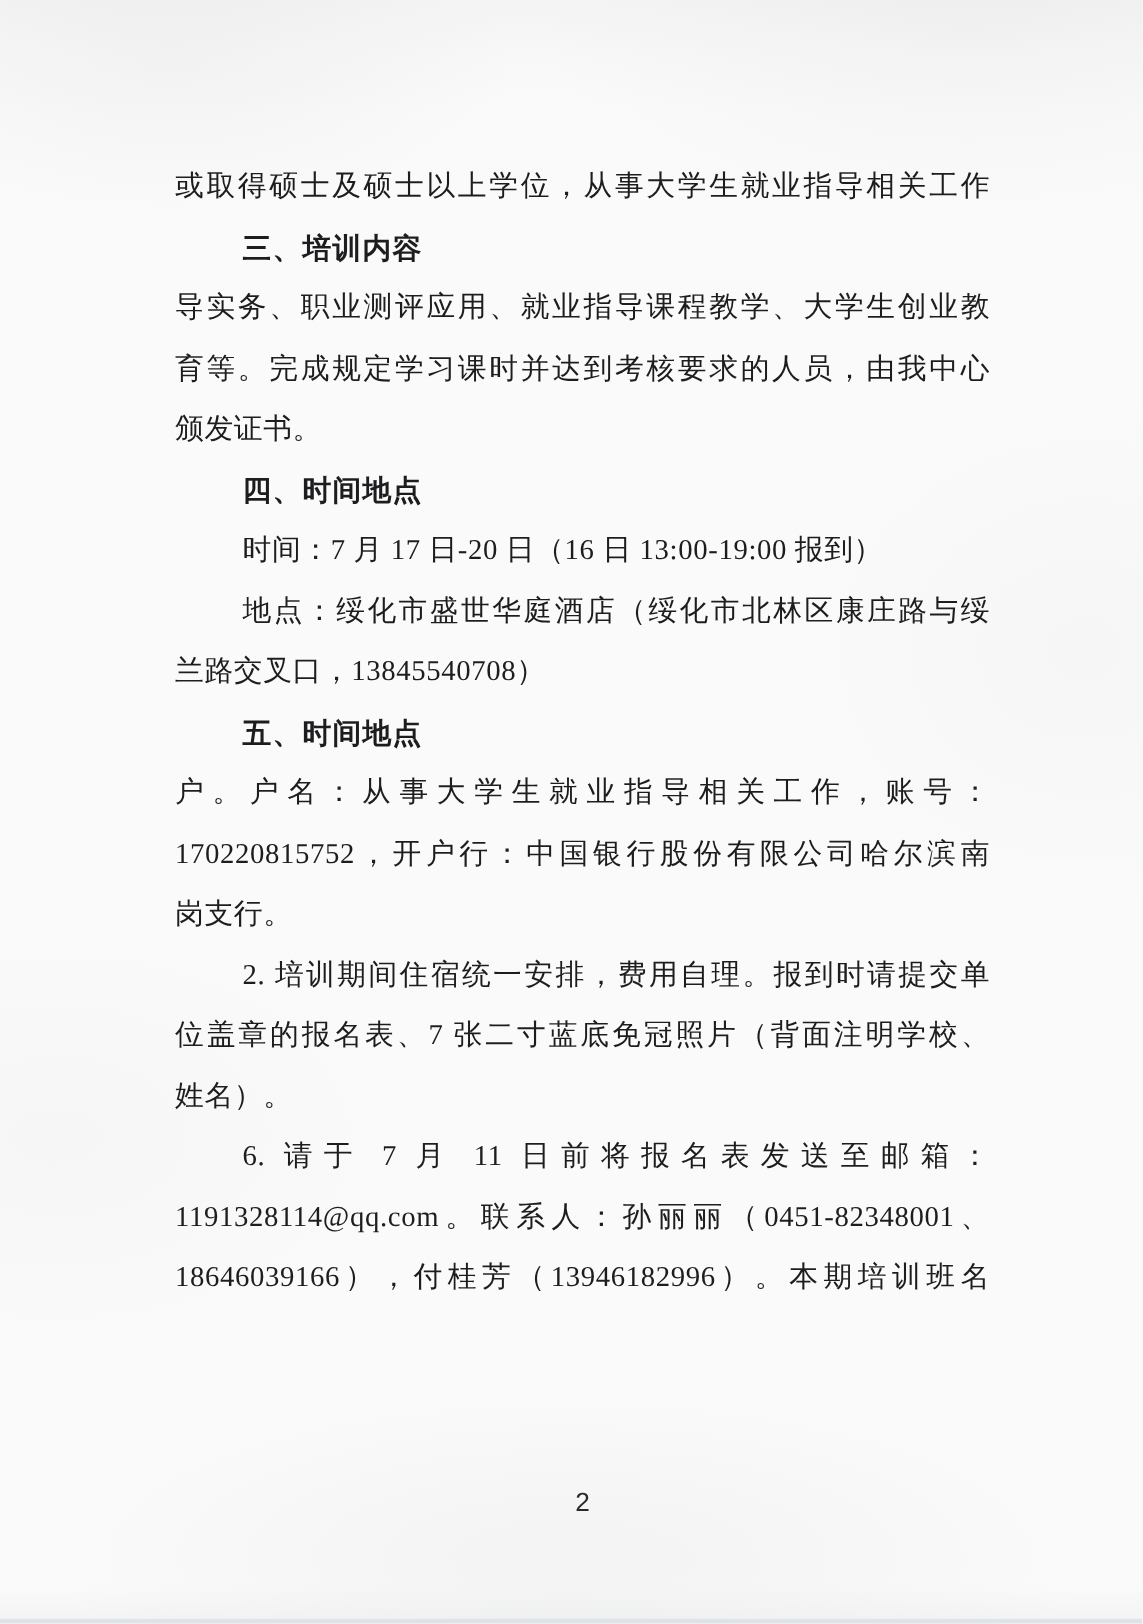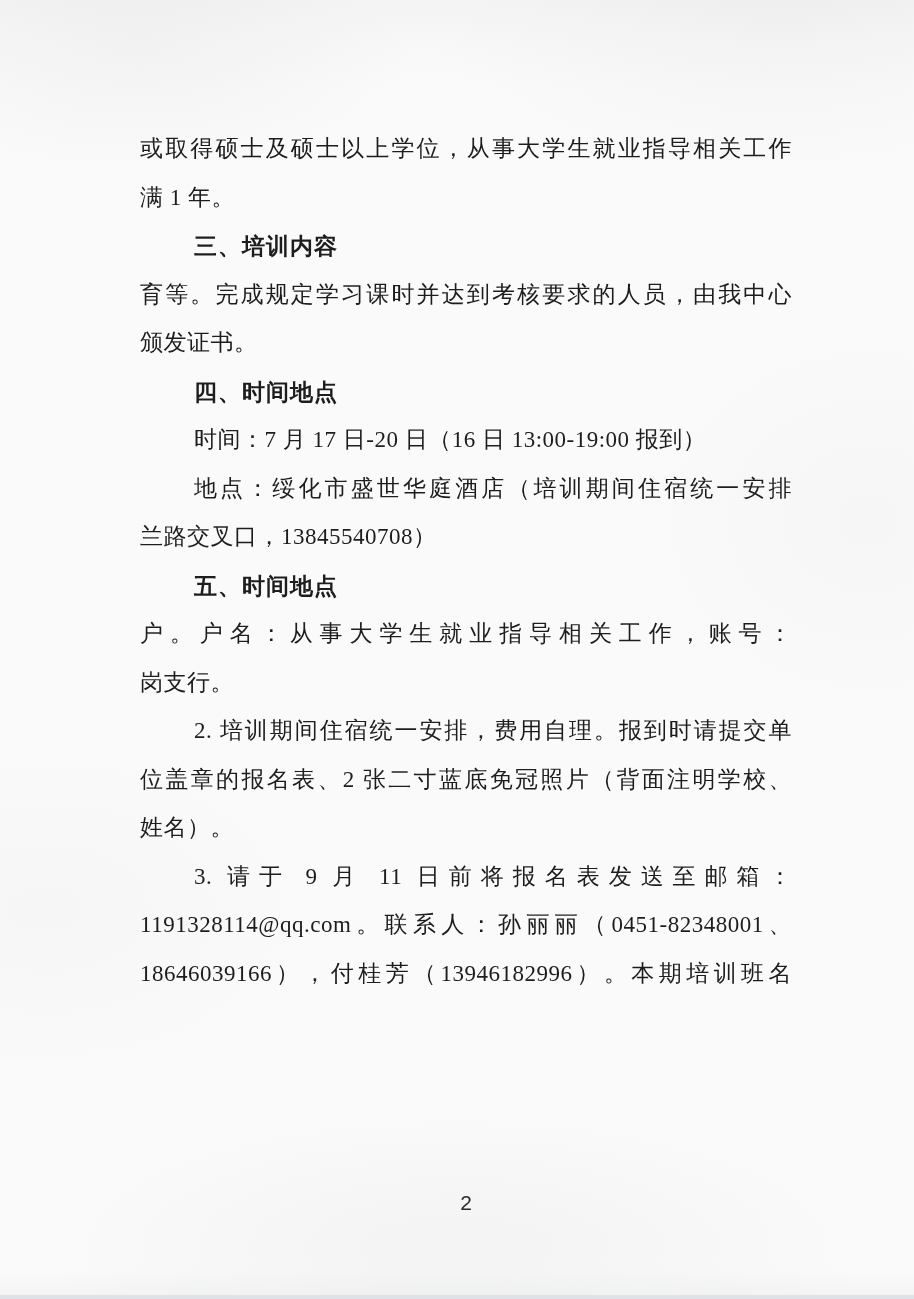--- a/index.html
+++ b/index.html
@@ -73,35 +73,36 @@
     height: 26px;
     background: linear-gradient(180deg, rgba(0,0,0,0) 0%, rgba(130,138,145,0.05) 100%);
   }
 </style>
 </head>
 <body>
 
 <div class="page">
   <div class="content">
     <div class="line j">或取得硕士及硕士以上学位，从事大学生就业指导相关工作</div>
-    <div class="line">满 1 年。</div>
     <div class="line heading">三、培训内容</div>
+    <div class="line j">导实务、职业测评应用、就业指导课程教学、大学生创业教</div>
     <div class="line j">育等。完成规定学习课时并达到考核要求的人员，由我中心</div>
     <div class="line">颁发证书。</div>
     <div class="line heading">四、时间地点</div>
     <div class="line indent">时间：7 月 17 日-20 日（16 日 13:00-19:00 报到）</div>
-    <div class="line j indent">地点：绥化市盛世华庭酒店（培训期间住宿统一安排</div>
+    <div class="line j indent">地点：绥化市盛世华庭酒店（绥化市北林区康庄路与绥</div>
     <div class="line">兰路交叉口，13845540708）</div>
     <div class="line heading">五、时间地点</div>
     <div class="line j">户。户名：从事大学生就业指导相关工作，账号：</div>
+    <div class="line j">170220815752，开户行：中国银行股份有限公司哈尔滨南</div>
     <div class="line">岗支行。</div>
     <div class="line j indent">2. 培训期间住宿统一安排，费用自理。报到时请提交单</div>
-    <div class="line j">位盖章的报名表、2 张二寸蓝底免冠照片（背面注明学校、</div>
+    <div class="line j">位盖章的报名表、7 张二寸蓝底免冠照片（背面注明学校、</div>
     <div class="line">姓名）。</div>
-    <div class="line j indent">3. 请于 9 月 11 日前将报名表发送至邮箱：</div>
+    <div class="line j indent">6. 请于 7 月 11 日前将报名表发送至邮箱：</div>
     <div class="line j">1191328114@qq.com。联系人：孙丽丽（0451-82348001、</div>
     <div class="line j">18646039166），付桂芳（13946182996）。本期培训班名</div>
   </div>
 
   <div class="pagenum">2</div>
 
   <div class="scan-band-bottom"></div>
   <div class="scan-edge-bottom"></div>
 </div>
 

